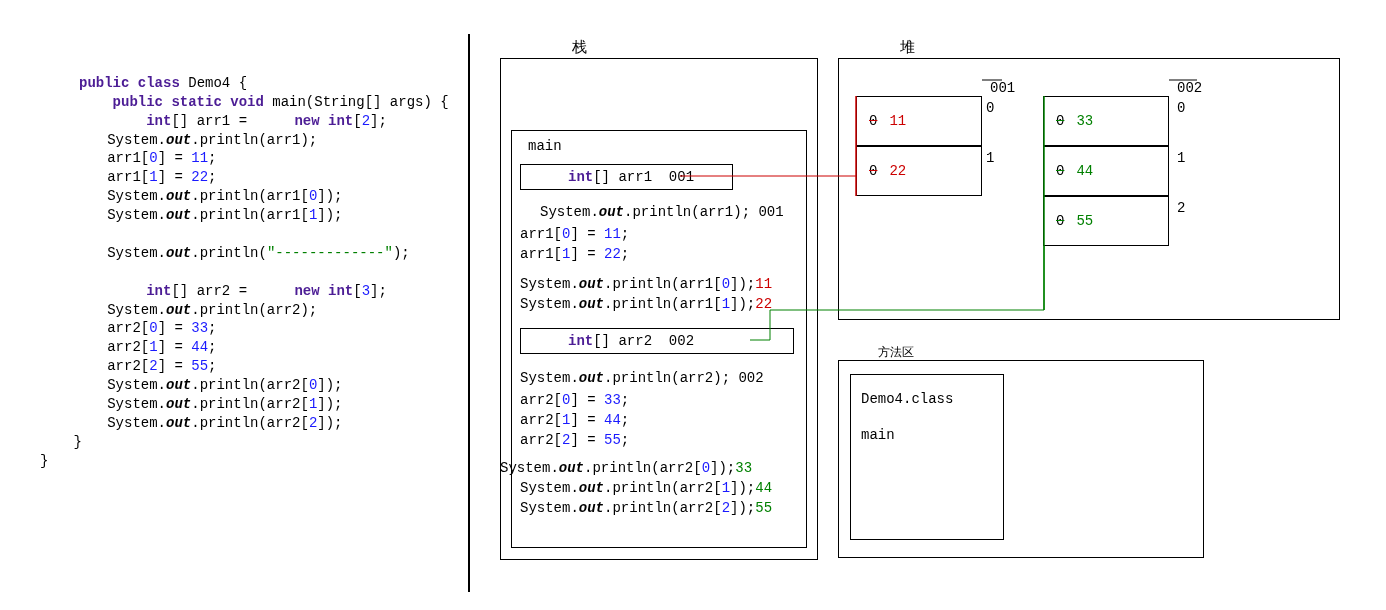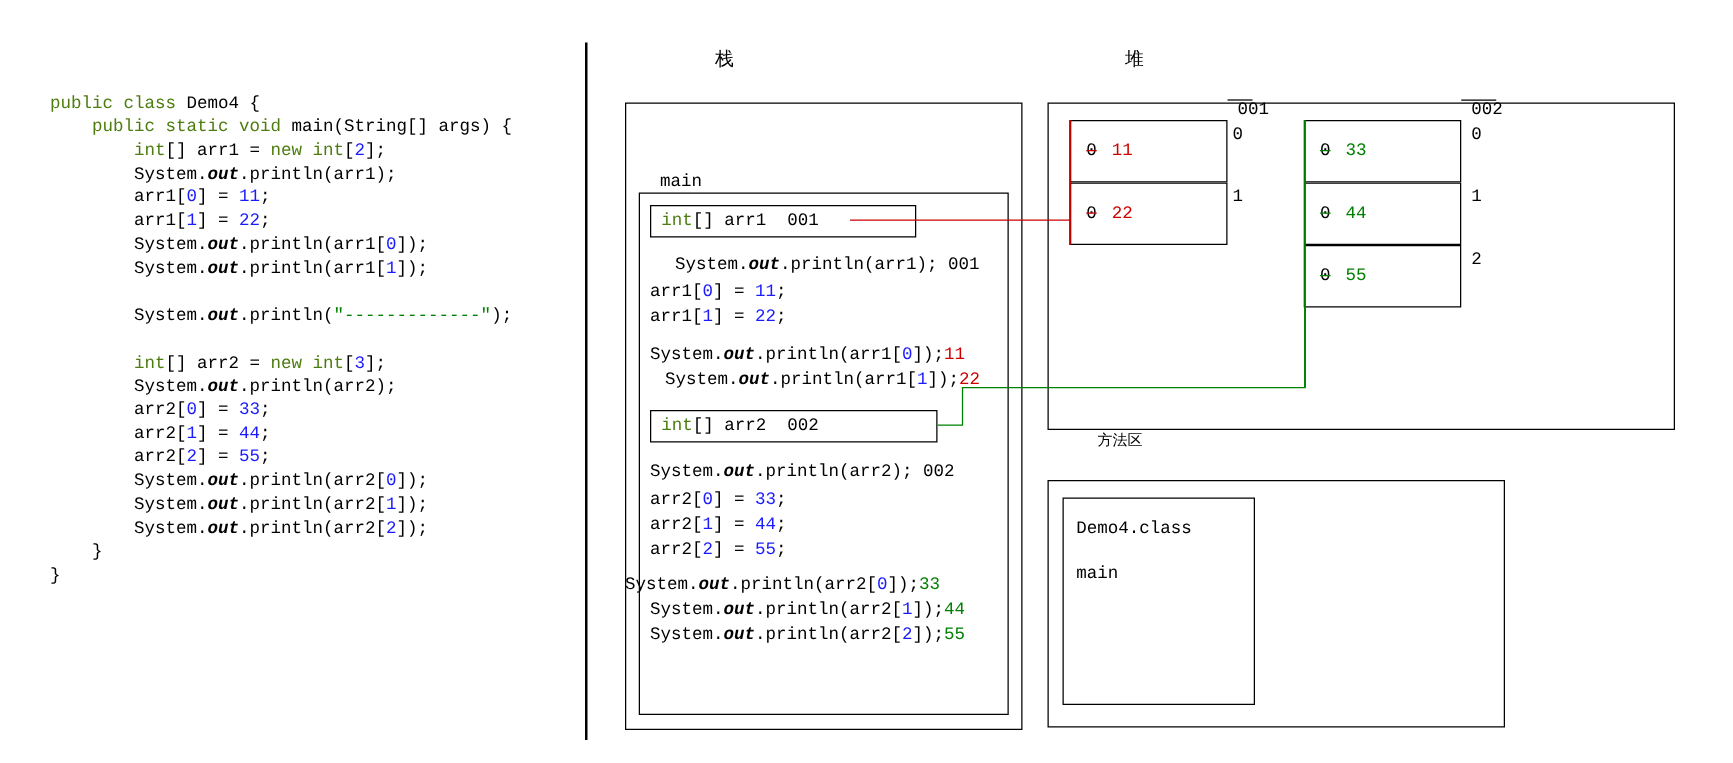--- a/index.html
+++ b/index.html
@@ -7,21 +7,21 @@
     margin: 0;
     padding: 0;
     font-family: "Consolas", "Courier New", monospace;
     font-size: 14px;
     background: #fff;
     color: #000;
     width: 1386px;
     height: 610px;
     position: relative;
   }
-  .kw { color: #4d7c0f; font-weight: normal; }
+  .kw { color: #4c1d95; font-weight: bold; margin-left: 39px; }
   .it { font-style: italic; font-weight: bold; }
   .num { color: #1a1aff; }
   .str { color: #008000; }
   .red { color: #cc0000; }
   .green { color: #008000; }
   .code-pane {
     position: absolute;
     left: 40px;
     top: 55px;
     line-height: 1.35;
@@ -32,34 +32,34 @@
     left: 468px;
     top: 34px;
     width: 0;
     height: 558px;
     border-left: 2px solid #000;
   }
   .stack-title { position: absolute; left: 572px; top: 38px; font-family: "Microsoft YaHei", sans-serif; font-size: 15px; }
   .heap-title  { position: absolute; left: 900px; top: 38px; font-family: "Microsoft YaHei", sans-serif; font-size: 15px; }
   .method-title{ position: absolute; left: 878px; top: 344px; font-family: Liberation Serif, serif; font-size: 12px; }
 
-  .box { position: absolute; border: 1px solid #000; background: #fff; margin-top: 24px; }
+  .box { position: absolute; border: 1px solid #000; background: #fff; }
   .stack-outer { left: 500px; top: 58px;  width: 318px; height: 502px; }
   .stack-inner { left: 511px; top: 130px; width: 296px; height: 418px; }
   .main-lbl { position: absolute; left: 528px; top: 138px; }
   .var-box { position: absolute; border: 1px solid #000; padding: 4px 8px; }
   .var-box.arr1 { left: 520px; top: 164px; width: 213px; }
-  .var-box.arr2 { left: 520px; top: 328px; width: 230px; }
+  .var-box.arr2 { left: 520px; top: 328px; width: 274px; }
 
   .stack-line { position: absolute; white-space: pre; }
   .sl1 { left: 540px; top: 204px; }
   .sl2 { left: 520px; top: 226px; }
   .sl3 { left: 520px; top: 246px; }
   .sl4 { left: 520px; top: 276px; }
-  .sl5 { left: 532px; top: 296px; }
+  .sl5 { left: 520px; top: 296px; }
   .sl6 { left: 520px; top: 370px; text-align: right; }
   .sl7 { left: 520px; top: 392px; }
   .sl8 { left: 520px; top: 412px; }
   .sl9 { left: 520px; top: 432px; }
   .sl10{ left: 500px; top: 460px; }
   .sl11{ left: 520px; top: 480px; }
   .sl12{ left: 520px; top: 500px; }
 
   .heap-outer { left: 838px; top: 58px; width: 502px; height: 262px; }
   .arr-cell {

